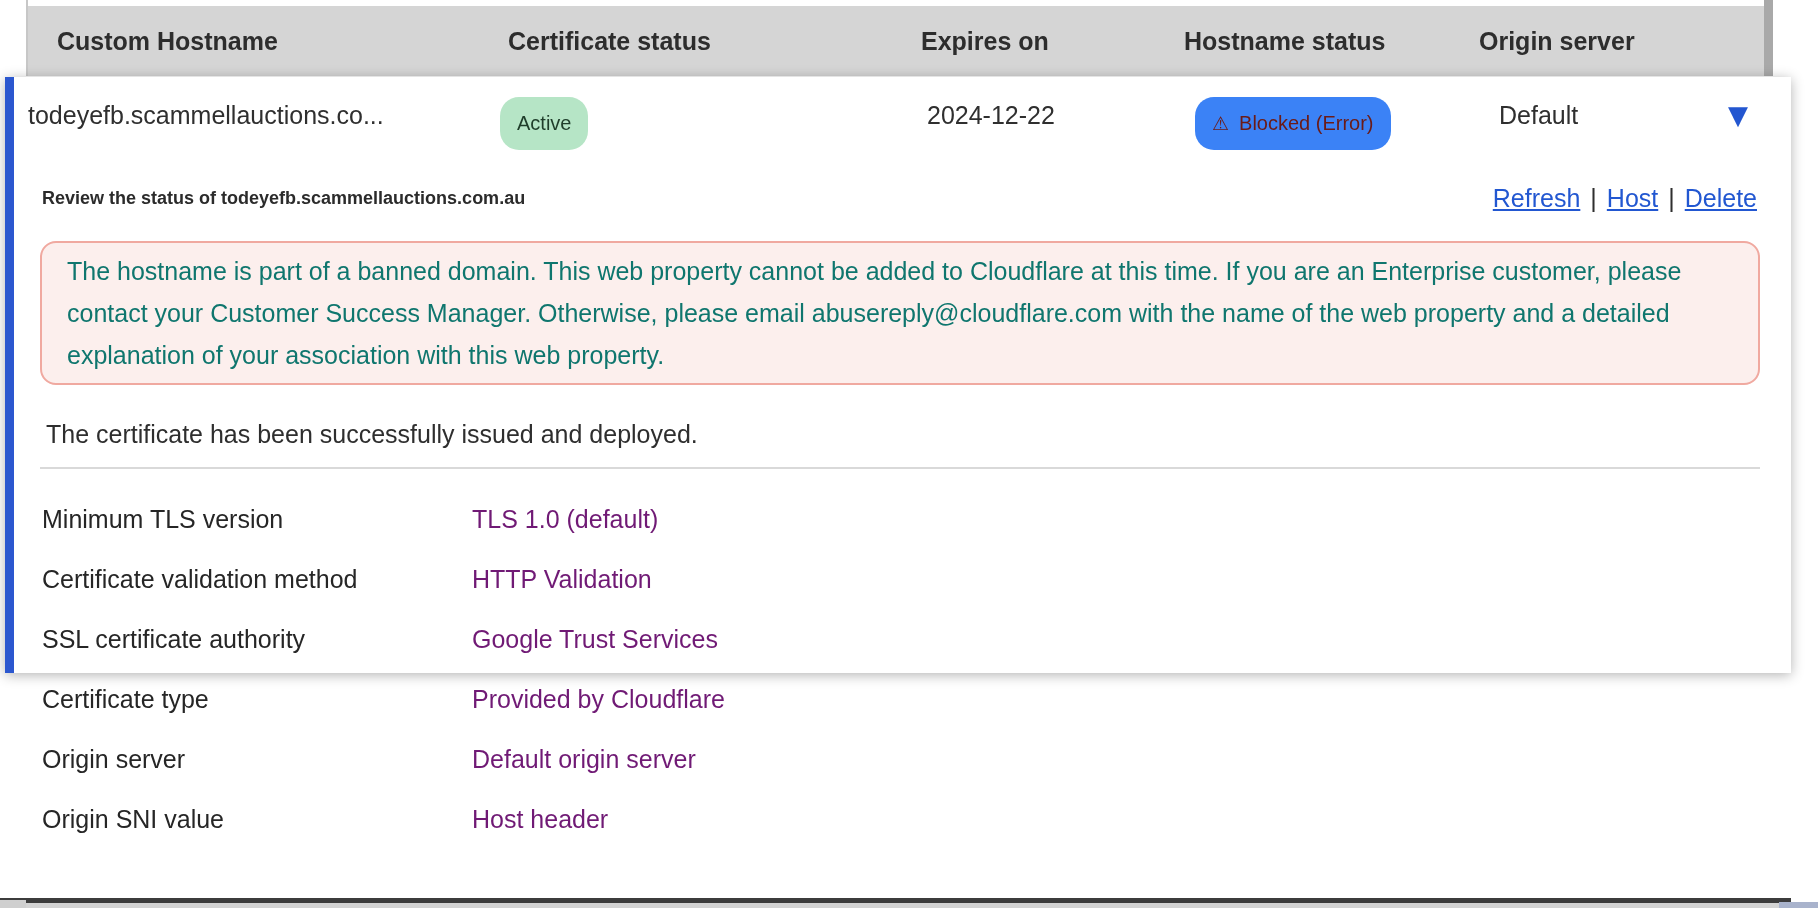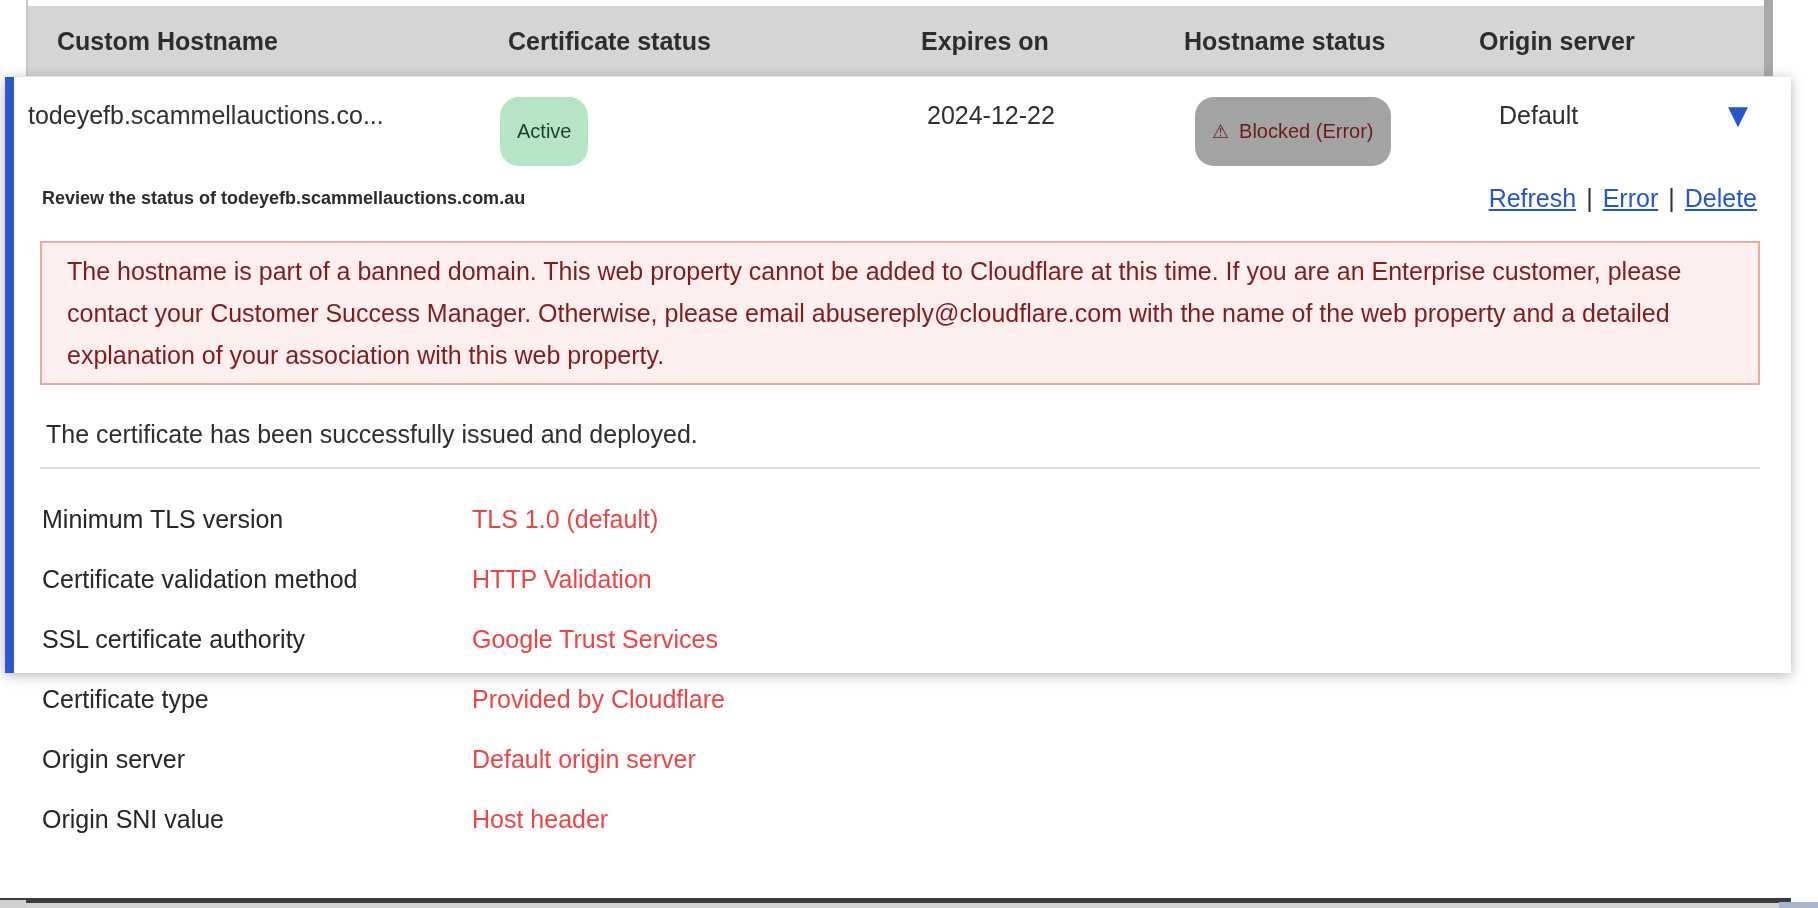--- a/index.html
+++ b/index.html
@@ -17,47 +17,47 @@
 
   
   .card{
     position:absolute;left:5px;top:77px;width:1777px;height:596px;background:#fff;
     border-left:9px solid #2b57cf;box-shadow:0 2px 12px rgba(0,0,0,.30);
   }
   .row-item{position:absolute;top:12px;height:52px;line-height:52px;font-size:25px;color:#2f2f2f;white-space:nowrap;}
   .hostname{left:14px;}
   .expires{left:913px;}
   .origin{left:1485px;}
-  .badge{position:absolute;top:20px;height:37px;line-height:37px;border-radius:19px;font-size:20px;padding:16px 17px;white-space:nowrap;}
+  .badge{position:absolute;top:20px;height:37px;line-height:37px;border-radius:19px;font-size:20px;padding:8px 17px;white-space:nowrap;}
   .badge.active{left:486px;background:#b6e5c6;color:#1f3d2a;}
-  .badge.blocked{left:1181px;background:#a3a3a3;color:#6b1b17;}
+  .badge.blocked{left:1181px;background:#3b82f6;color:#6b1b17;}
   .warn{font-family:"DejaVu Sans",sans-serif;font-size:19px;margin-right:10px;}
   .caret{
     position:absolute;left:1714px;top:12px;height:52px;line-height:52px;
     font-family:"DejaVu Sans",sans-serif;font-size:26px;color:#2356d0;cursor:pointer;
   }
 
   
   .detail-title{position:absolute;left:28px;top:100px;height:42px;line-height:42px;font-size:18px;font-weight:700;color:#2b2b2b;white-space:nowrap;}
   .actions{position:absolute;right:34px;top:100px;height:42px;line-height:42px;font-size:25px;white-space:nowrap;}
   .actions a{color:#2257d1;text-decoration:underline;cursor:pointer;}
   .actions .sep{color:#2f2f2f;margin:0 10px;text-decoration:none;}
 
   .alert{
     position:absolute;left:26px;top:164px;width:1720px;box-sizing:border-box;
-    background:#fcefed;border:2px solid #f0a9a0;border-radius:0;
-    padding:7px 25px;font-size:25px;line-height:42px;color:#7f1d1d;
+    background:#fcefed;border:2px solid #f0a9a0;border-radius:16px;
+    padding:7px 25px;font-size:25px;line-height:42px;color:#0f766e;
   }
   .success{position:absolute;left:32px;top:336px;height:42px;line-height:42px;font-size:25px;color:#2e2e2e;white-space:nowrap;}
   .divider{position:absolute;left:26px;top:390px;width:1720px;height:2px;background:#d9d9d9;}
 
   .fields{position:absolute;left:28px;top:412px;right:40px;}
   .frow{display:flex;height:60px;line-height:60px;font-size:25px;}
   .flabel{width:430px;font-weight:400;color:#262626;white-space:nowrap;}
-  .fvalue{color:#ef4444;white-space:nowrap;text-align:right;}
+  .fvalue{color:#701a75;white-space:nowrap;text-align:right;}
 
   
   .bottom-dark{position:absolute;left:0;top:898px;width:1791px;height:5px;background:#3c3c3c;}
   .bottom-gray{position:absolute;left:0;top:903px;width:1818px;height:5px;background:#d3d3d3;}
   .bottom-left-notch{position:absolute;left:0;top:900px;width:26px;height:8px;background:#cfcfcf;}
   .bottom-right-chip{position:absolute;left:1779px;top:902px;width:39px;height:6px;background:#a9b3cc;cursor:pointer;}
 </style>
 </head>
 <body>
 
@@ -80,21 +80,21 @@
     </div>
     <div class="row-item expires">2024-12-22</div>
     <div class="badge blocked">
       <span class="warn">⚠</span><span>Blocked (Error)</span>
     </div>
     <div class="row-item origin">Default</div>
     <div class="caret">▼</div>
 
     <div class="detail-title">Review the status of todeyefb.scammellauctions.com.au</div>
     <div class="actions">
-      <a>Refresh</a><span class="sep">|</span><a>Error</a><span class="sep">|</span><a>Delete</a>
+      <a>Refresh</a><span class="sep">|</span><a>Host</a><span class="sep">|</span><a>Delete</a>
     </div>
 
     <div class="alert">
       <span>The hostname is part of a banned domain. This web property cannot be added to Cloudflare at this time. If you are an Enterprise customer, please contact your Customer Success Manager. Otherwise, please email abusereply@cloudflare.com with the name of the web property and a detailed explanation of your association with this web property.</span>
     </div>
 
     <div class="success">The certificate has been successfully issued and deployed.</div>
     <div class="divider"></div>
 
     <div class="fields">

